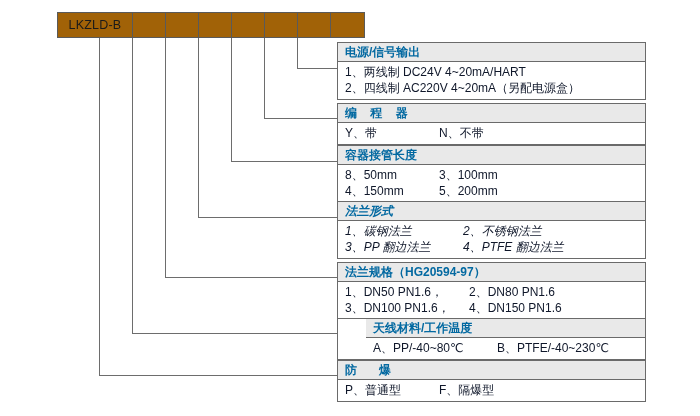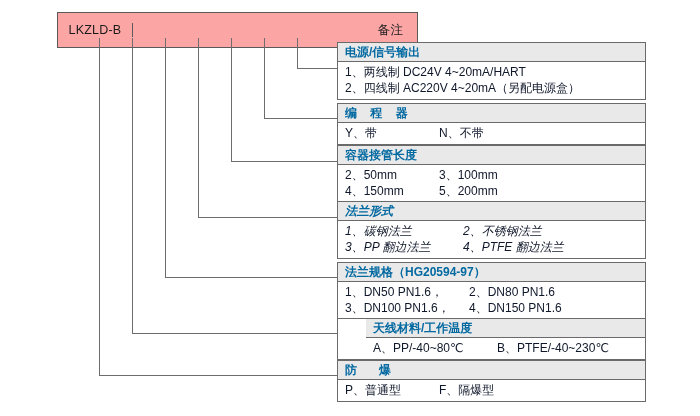--- a/index.html
+++ b/index.html
@@ -14,26 +14,25 @@
     background: #ffffff;
     font-family: "Liberation Sans", "DejaVu Sans", sans-serif;
     overflow: hidden;
   }
 
   
   #code-table {
     position: absolute;
     left: 57px;
     top: 12px;
-    height: 36px;
+    height: 26px;
     display: flex;
     border: 1px solid #5a5a5a;
     box-sizing: border-box;
-    background: #fca5a5;
-    align-items: center;
+    background: #a16207;
   }
   .code-cell {
     border-right: 1px solid #5a5a5a;
     box-sizing: border-box;
     display: flex;
     align-items: center;
     justify-content: center;
     font-size: 12.5px;
     color: #1a1a1a;
     letter-spacing: 0.2px;
@@ -103,21 +102,20 @@
 
   <div id="code-table">
     <div class="code-cell model">LKZLD-B</div>
     <div class="code-cell blank"></div>
     <div class="code-cell blank"></div>
     <div class="code-cell blank"></div>
     <div class="code-cell blank"></div>
     <div class="code-cell blank"></div>
     <div class="code-cell blank"></div>
     <div class="code-cell blank"></div>
-    <div class="code-cell remark">备注</div>
   </div>
 
   <div class="vline" style="left:297px; top:38px;  height:31px;"></div>
   <div class="hline" style="left:297px; top:68px;  width:40px;"></div>
 
   <div class="vline" style="left:264px; top:38px;  height:81px;"></div>
   <div class="hline" style="left:264px; top:118px; width:73px;"></div>
 
   <div class="vline" style="left:231px; top:38px;  height:124px;"></div>
   <div class="hline" style="left:231px; top:161px; width:106px;"></div>
@@ -153,21 +151,21 @@
         <span class="opt w3">Y、带</span>
         <span class="opt w1">N、不带</span>
       </div>
     </div>
   </div>
 
   <div class="block" style="top:145px;">
     <div class="block-title">容器接管长度</div>
     <div class="block-body">
       <div class="opt-row">
-        <span class="opt w3">2、50mm</span>
+        <span class="opt w3">8、50mm</span>
         <span class="opt w1">3、100mm</span>
       </div>
       <div class="opt-row">
         <span class="opt w3">4、150mm</span>
         <span class="opt w3">5、200mm</span>
       </div>
     </div>
   </div>
 
   <div class="block" style="top:201px;font-style:italic;">

